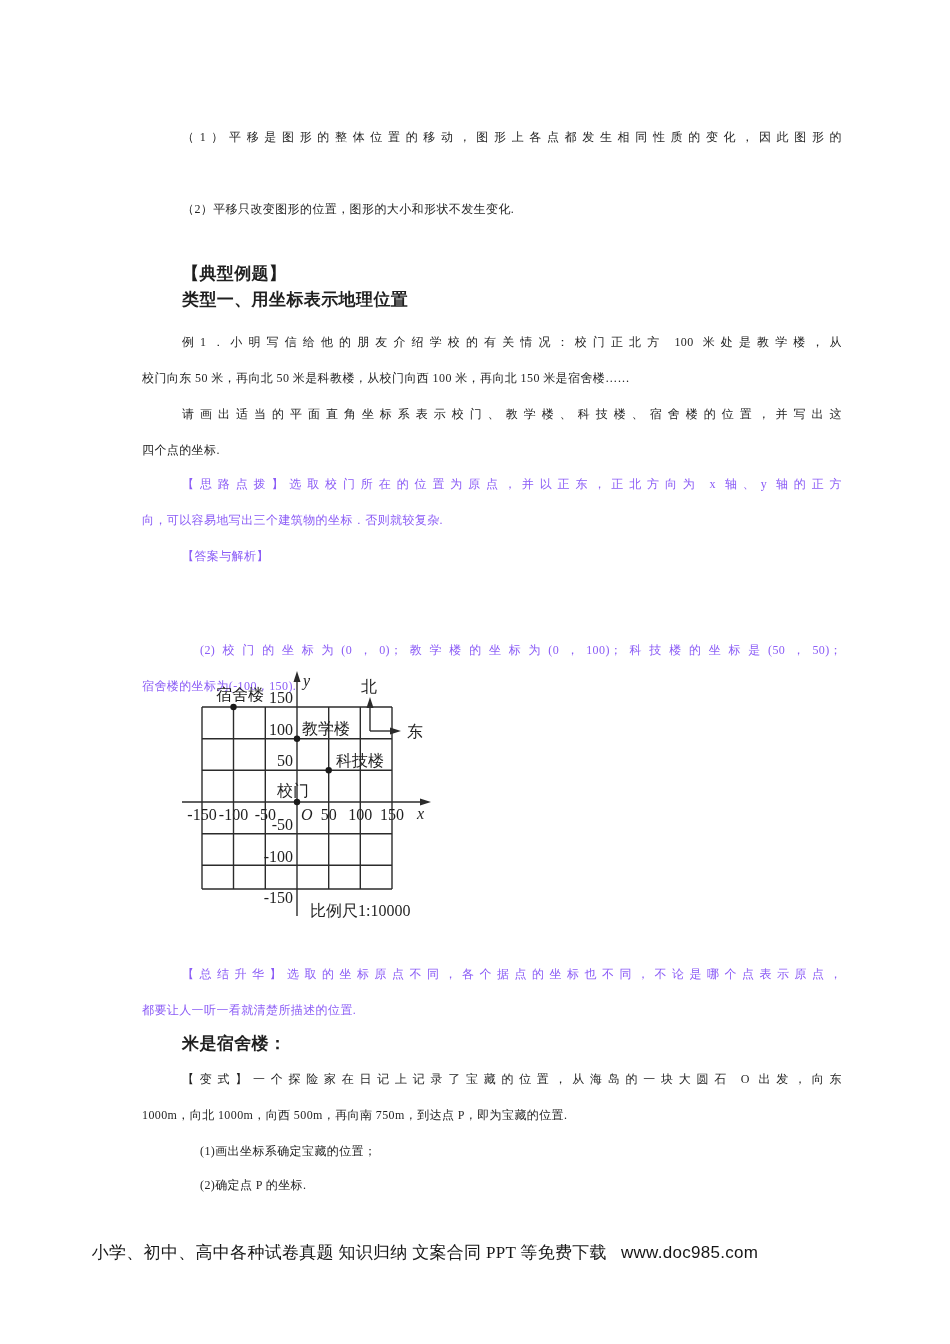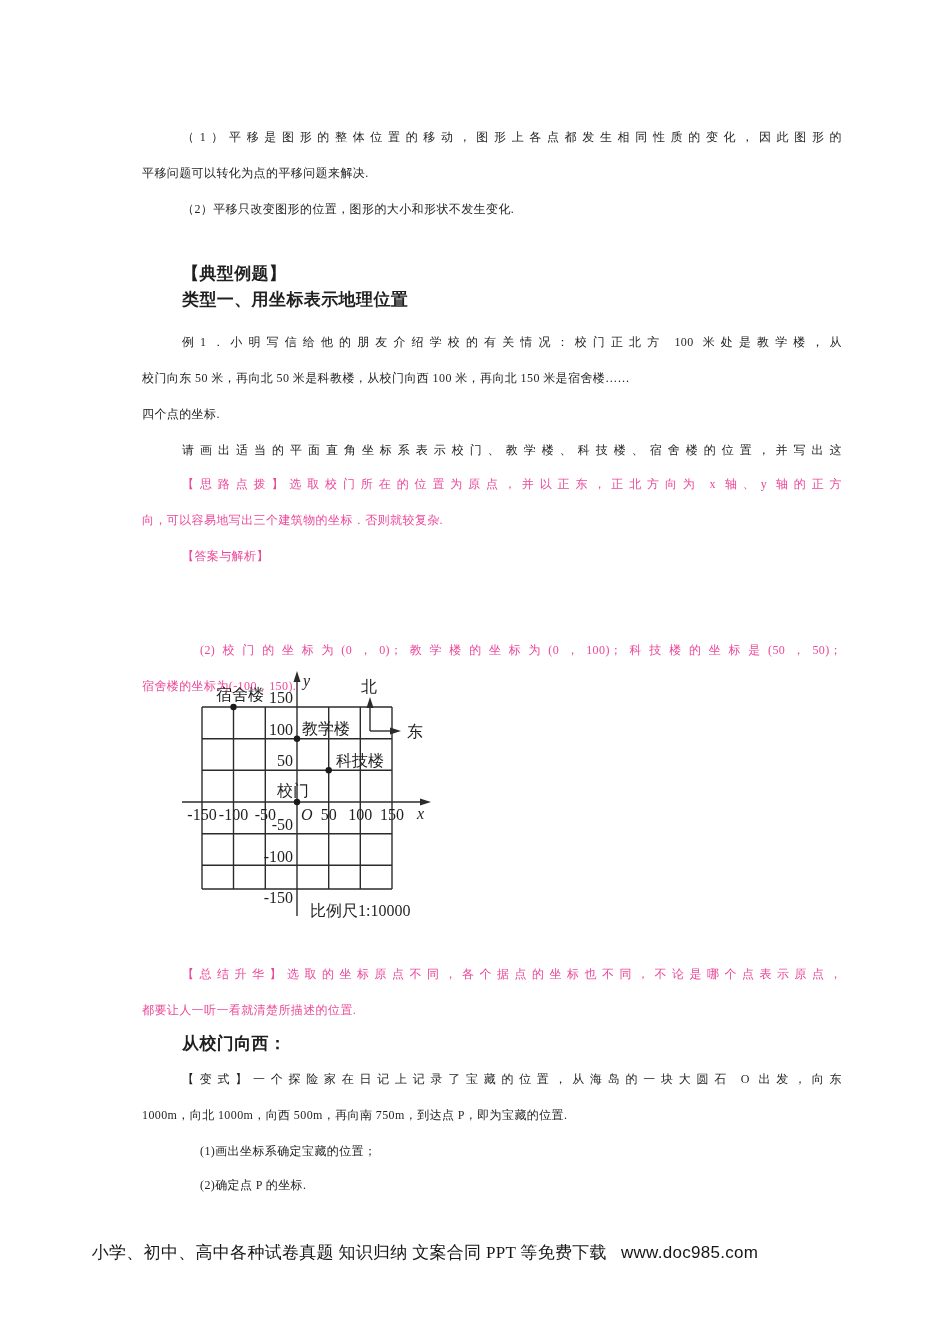--- a/index.html
+++ b/index.html
@@ -17,21 +17,21 @@
     left:142px;
     width:700px;
     font-size:12px;
     line-height:36px;
     letter-spacing:0.4px;
   }
   .line { display:block; }
   .fill { text-align:justify; text-align-last:justify; }
   .ind2 { padding-left:40px; }
   .ind3 { padding-left:58px; }
-  .red  { color:#ec4899; }
+  .red  { color:#8b5cf6; }
   .bold { font-weight:bold; font-size:17px; }
   .figure-wrap { position:absolute; left:170px; top:666px; width:300px; height:266px; }
   .figure-wrap svg text {
     font-family:"Liberation Serif","DejaVu Serif",serif;
     font-size:16px; fill:#1f1f1f;
   }
   .figure-wrap svg .it { font-style:italic; }
   .figure-wrap svg line, .figure-wrap svg polyline {
     stroke:#2b2b2b; stroke-width:1.4; fill:none;
   }
@@ -44,43 +44,42 @@
   }
   .footer .url { font-family:"Liberation Sans","DejaVu Sans",sans-serif; margin-left:14px; }
 </style>
 </head>
 <body>
 
 <div class="page">
 
   <div class="para" style="top:119px">
     <span class="line ind2 fill">（1）平移是图形的整体位置的移动，图形上各点都发生相同性质的变化，因此图形的</span>
-    <span class="line">平移问题可以转化为点的平移问题来解决.</span>
   </div>
 
   <div class="para" style="top:191px">
     <span class="line ind2">（2）平移只改变图形的位置，图形的大小和形状不发生变化.</span>
   </div>
 
   <div class="para bold" style="top:256px">
     <span class="line ind2">【典型例题】</span>
   </div>
 
   <div class="para bold" style="top:282px">
     <span class="line ind2">类型一、用坐标表示地理位置</span>
   </div>
 
   <div class="para" style="top:324px">
     <span class="line ind2 fill">例1．小明写信给他的朋友介绍学校的有关情况：校门正北方 100 米处是教学楼，从</span>
     <span class="line">校门向东 50 米，再向北 50 米是科教楼，从校门向西 100 米，再向北 150 米是宿舍楼……</span>
   </div>
 
   <div class="para" style="top:396px">
+    <span class="line ind2 fill">请画出适当的平面直角坐标系表示校门、教学楼、科技楼、宿舍楼的位置，并写出这</span>
     <span class="line">四个点的坐标.</span>
-    <span class="line ind2 fill">请画出适当的平面直角坐标系表示校门、教学楼、科技楼、宿舍楼的位置，并写出这</span>
   </div>
 
   <div class="para red" style="top:466px">
     <span class="line ind2 fill">【思路点拨】选取校门所在的位置为原点，并以正东，正北方向为 x 轴、y 轴的正方</span>
     <span class="line">向，可以容易地写出三个建筑物的坐标．否则就较复杂.</span>
   </div>
 
   <div class="para red" style="top:538px">
     <span class="line ind2">【答案与解析】</span>
   </div>
@@ -151,21 +150,21 @@
       <text x="140" y="250">比例尺1:10000</text>
     </svg>
   </div>
 
   <div class="para red" style="top:956px">
     <span class="line ind2 fill">【总结升华】选取的坐标原点不同，各个据点的坐标也不同，不论是哪个点表示原点，</span>
     <span class="line">都要让人一听一看就清楚所描述的位置.</span>
   </div>
 
   <div class="para bold" style="top:1026px">
-    <span class="line ind2">从校门向西：</span>
+    <span class="line ind2">米是宿舍楼：</span>
   </div>
 
   <div class="para" style="top:1061px">
     <span class="line ind2 fill">【变式】一个探险家在日记上记录了宝藏的位置，从海岛的一块大圆石 O 出发，向东</span>
     <span class="line">1000m，向北 1000m，向西 500m，再向南 750m，到达点 P，即为宝藏的位置.</span>
   </div>
 
   <div class="para" style="top:1133px">
     <span class="line ind3">(1)画出坐标系确定宝藏的位置；</span>
   </div>

